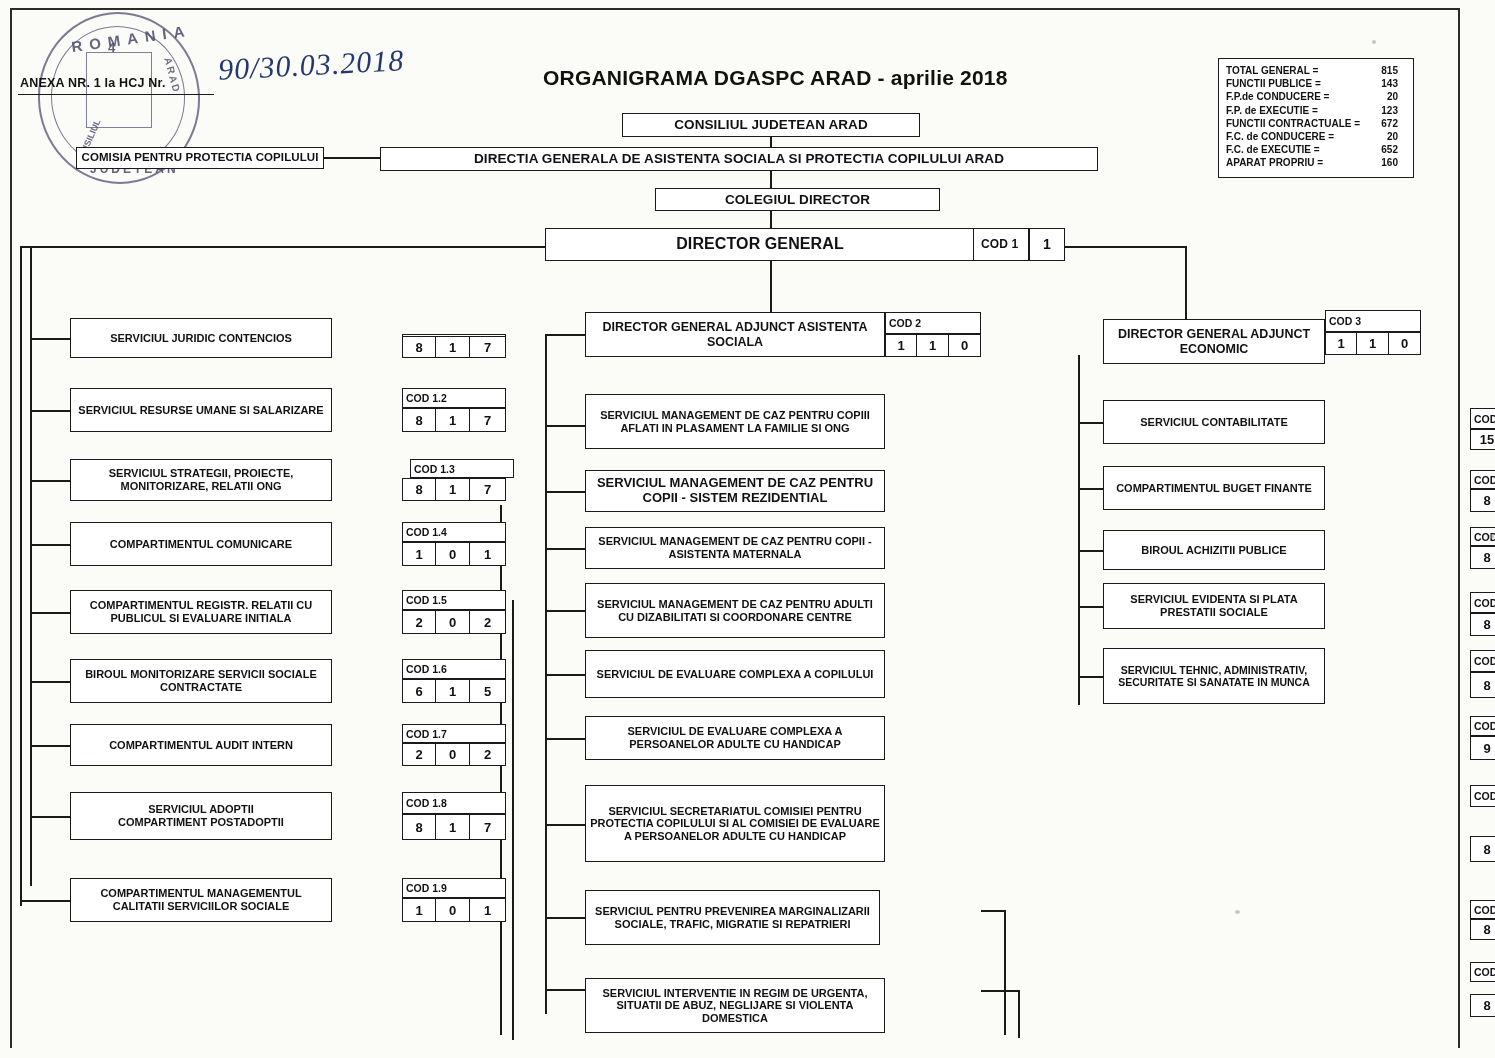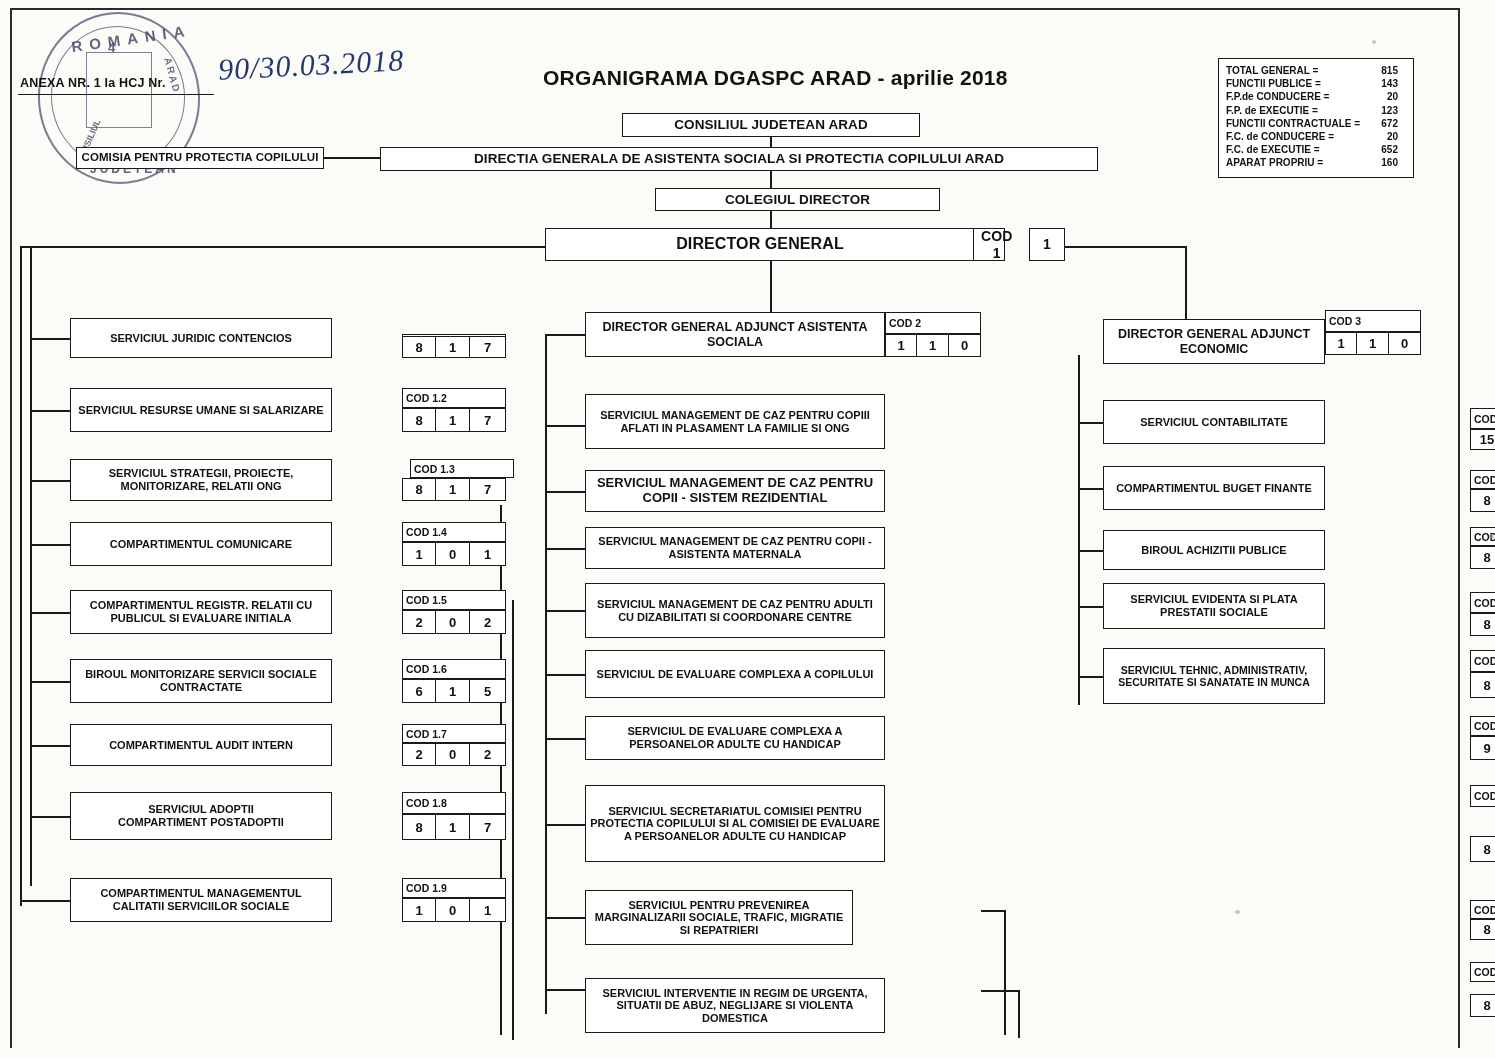--- a/index.html
+++ b/index.html
@@ -138,21 +138,21 @@
   <div class="line v" style="left:770px;top:171px;height:17px;"></div>
 
   <div class="box" style="left:655px;top:188px;width:285px;height:23px;font-size:13.5px;">
       <span class="lbl">COLEGIUL DIRECTOR</span>
     </div>
   <div class="line v" style="left:770px;top:211px;height:17px;"></div>
 
   <div class="box" style="left:545px;top:228px;width:430px;height:33px;font-size:16px;">
       <span class="lbl">DIRECTOR GENERAL</span>
     </div>
-  <div class="box" style="left:973px;top:228px;width:32px;height:33px;font-size:14px;justify-content:flex-start;padding-left:3px;">
+  <div class="box" style="left:973px;top:228px;width:56px;height:33px;font-size:12px;justify-content:flex-start;padding-left:3px;">
       <span class="lbl">COD 1</span>
     </div>
   <div class="box" style="left:1029px;top:228px;width:36px;height:33px;font-size:14px;">
       <span class="lbl">1</span>
     </div>
 
   <div class="line h" style="left:20px;top:246px;width:525px;"></div>
   <div class="line h" style="left:1065px;top:246px;width:120px;"></div>
   <div class="line v" style="left:20px;top:246px;height:660px;"></div>
   <div class="line v" style="left:30px;top:246px;height:640px;"></div>
@@ -349,21 +349,21 @@
     <div class="name" style="width:300px;height:77px;font-size:11px;">SERVICIUL SECRETARIATUL COMISIEI PENTRU PROTECTIA COPILULUI SI AL COMISIEI DE EVALUARE A PERSOANELOR ADULTE CU HANDICAP</div>
     <div class="code" style="left:885px;top:0;width:96px;height:22px;">COD 2.7</div>
     <div class="nums" style="left:885px;top:51px;">
       <div style="width:34px;height:26px;">8</div>
 
     </div>
   </div>
   <div class="line h" style="left:545px;top:824px;width:40px;"></div>
 
   <div class="unit" style="left:585px;top:890px;">
-    <div class="name" style="width:268px;height:55px;font-size:11px;">SERVICIUL PENTRU PREVENIREA MARGINALIZARII SOCIALE, TRAFIC, MIGRATIE SI REPATRIERI</div>
+    <div class="name" style="width:295px;height:55px;font-size:11px;">SERVICIUL PENTRU PREVENIREA MARGINALIZARII SOCIALE, TRAFIC, MIGRATIE SI REPATRIERI</div>
     <div class="code" style="left:885px;top:10px;width:96px;height:19px;">COD 2.8</div>
     <div class="nums" style="left:885px;top:29px;">
       <div style="width:34px;height:21px;">8</div>
 
     </div>
   </div>
   <div class="line h" style="left:545px;top:917px;width:40px;"></div>
 
   <div class="unit" style="left:585px;top:962px;">
     <div class="name" style="width:300px;height:55px;font-size:11px;margin-top:16px;">SERVICIUL INTERVENTIE IN REGIM DE URGENTA, SITUATII DE ABUZ, NEGLIJARE SI VIOLENTA DOMESTICA</div>

